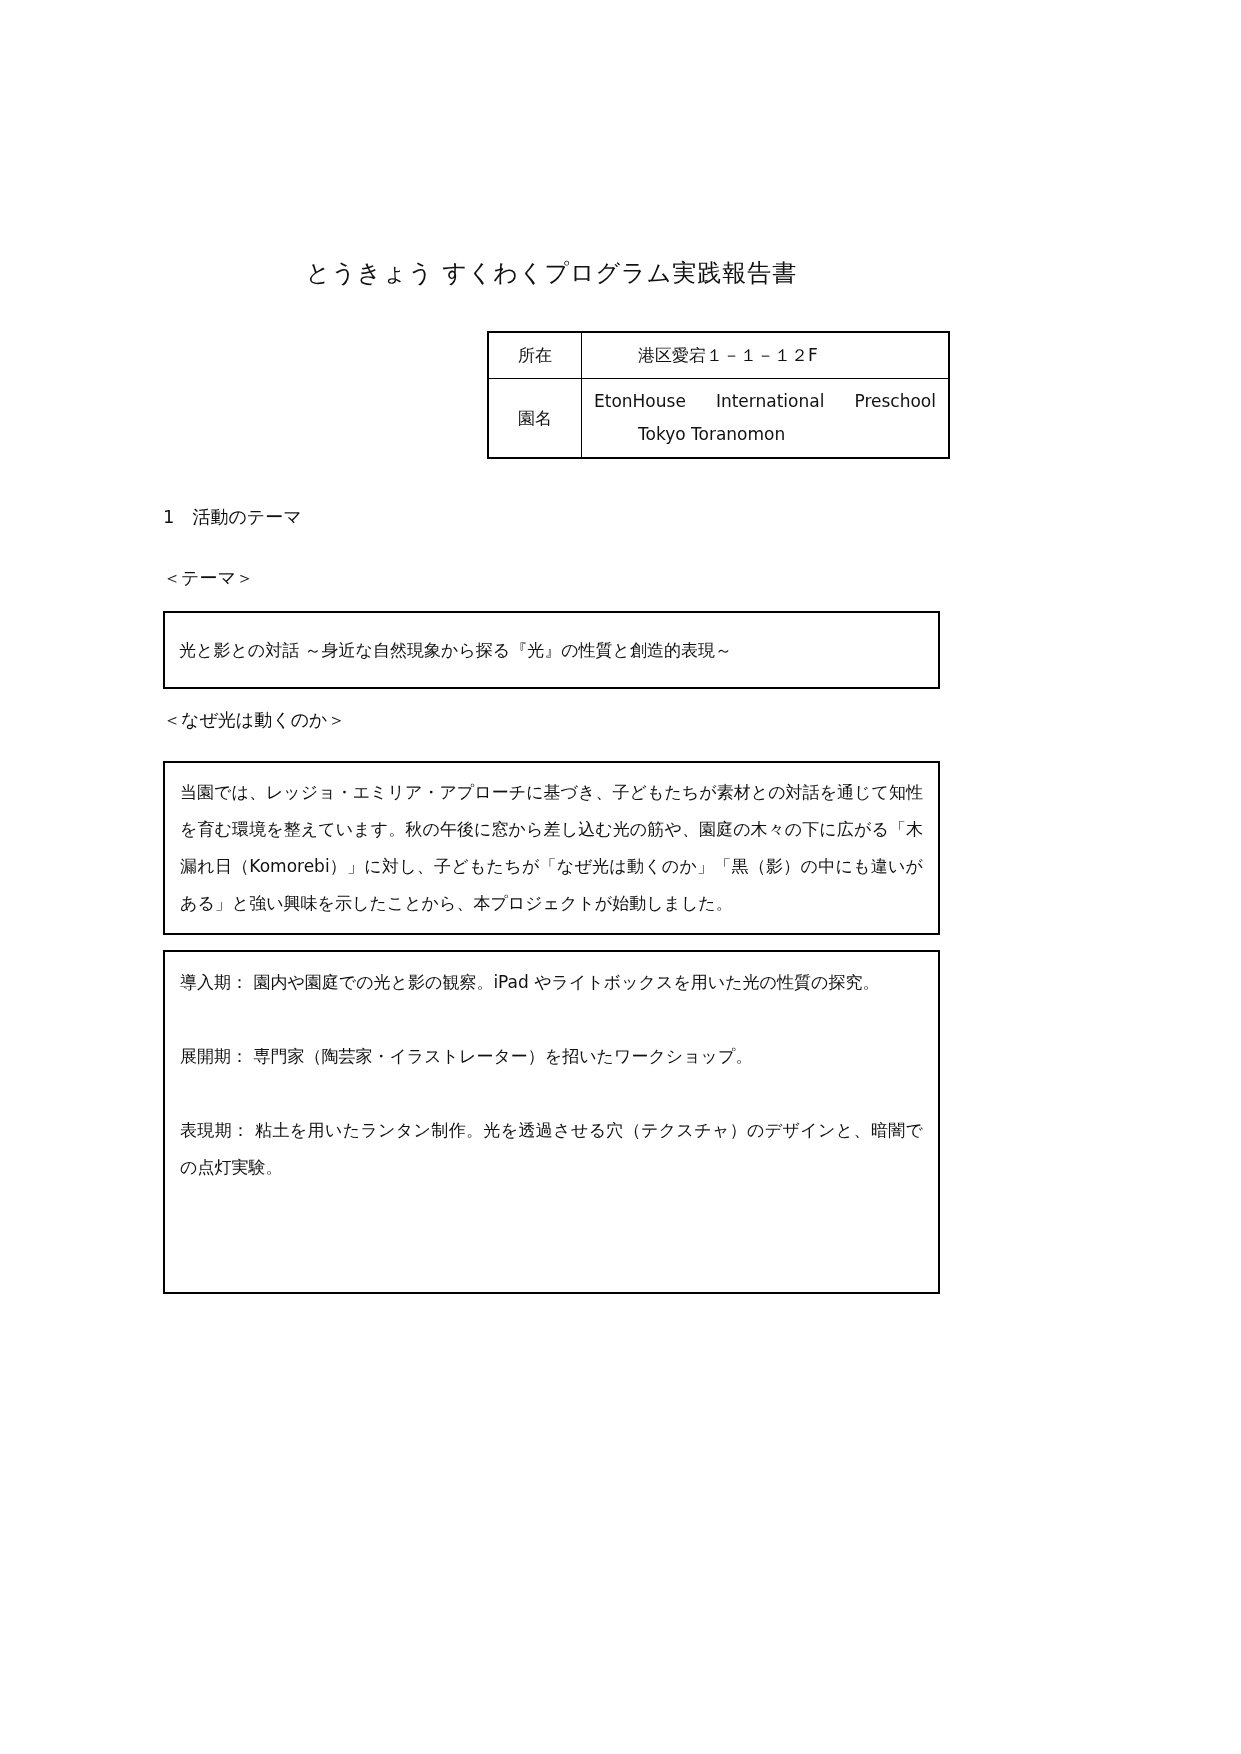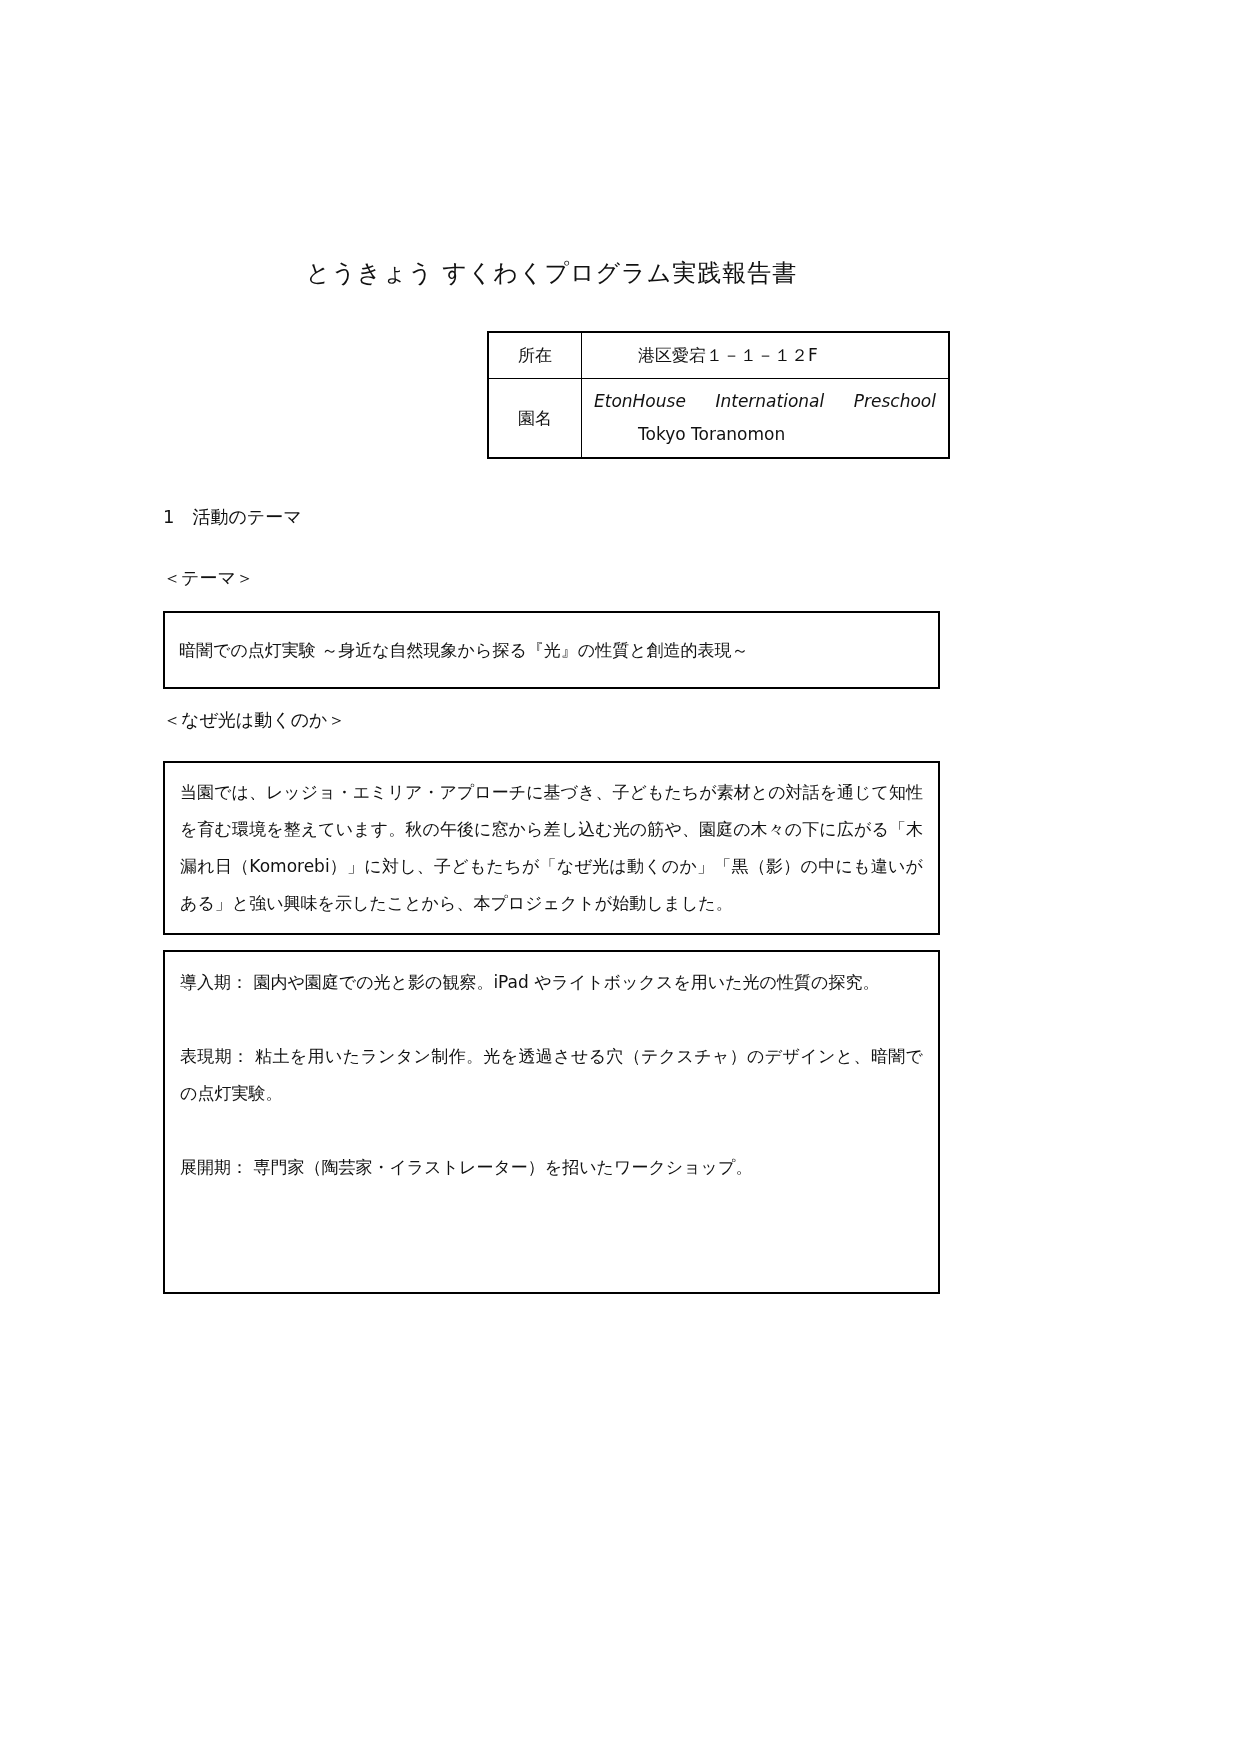--- a/index.html
+++ b/index.html
@@ -50,21 +50,20 @@
     margin-left: 8px;
   }
   .info-table .value-cell {
     padding: 6px 12px;
     line-height: 33px;
   }
   .value-cell .justify-line {
     display: block;
     text-align: justify;
     text-align-last: justify;
-    font-style: italic;
   }
   .value-cell .plain-line {
     display: block;
     text-align: left;
     margin-left: 44px;
   }
   .section-heading {
     font-size: 18px;
     line-height: 26px;
     white-space: pre-wrap;
@@ -130,30 +129,30 @@
           </td>
         </tr>
       </tbody>
     </table>
 
     <div class="section-heading h1-heading">1　活動のテーマ</div>
 
     <div class="sub-label">＜テーマ＞</div>
 
     <div class="box theme-box">
-      <span>暗闇での点灯実験 ～身近な自然現象から探る『光』の性質と創造的表現～</span>
+      <span>光と影との対話 ～身近な自然現象から探る『光』の性質と創造的表現～</span>
     </div>
 
     <div class="sub-label reason-label">＜なぜ光は動くのか＞</div>
 
     <div class="box reason-box">
       <span>当園では、レッジョ・エミリア・アプローチに基づき、子どもたちが素材との対話を通じて知性を育む環境を整えています。秋の午後に窓から差し込む光の筋や、園庭の木々の下に広がる「木漏れ日（Komorebi）」に対し、子どもたちが「なぜ光は動くのか」「黒（影）の中にも違いがある」と強い興味を示したことから、本プロジェクトが始動しました。</span>
     </div>
 
 
     <div class="box schedule-box">
       <p>導入期： 園内や園庭での光と影の観察。iPad やライトボックスを用いた光の性質の探究。</p>
+      <p>展開期： 専門家（陶芸家・イラストレーター）を招いたワークショップ。</p>
       <p>表現期： 粘土を用いたランタン制作。光を透過させる穴（テクスチャ）のデザインと、暗闇での点灯実験。</p>
-      <p>展開期： 専門家（陶芸家・イラストレーター）を招いたワークショップ。</p>
     </div>
 
   </div>
 </div>
 
 </body></html>

